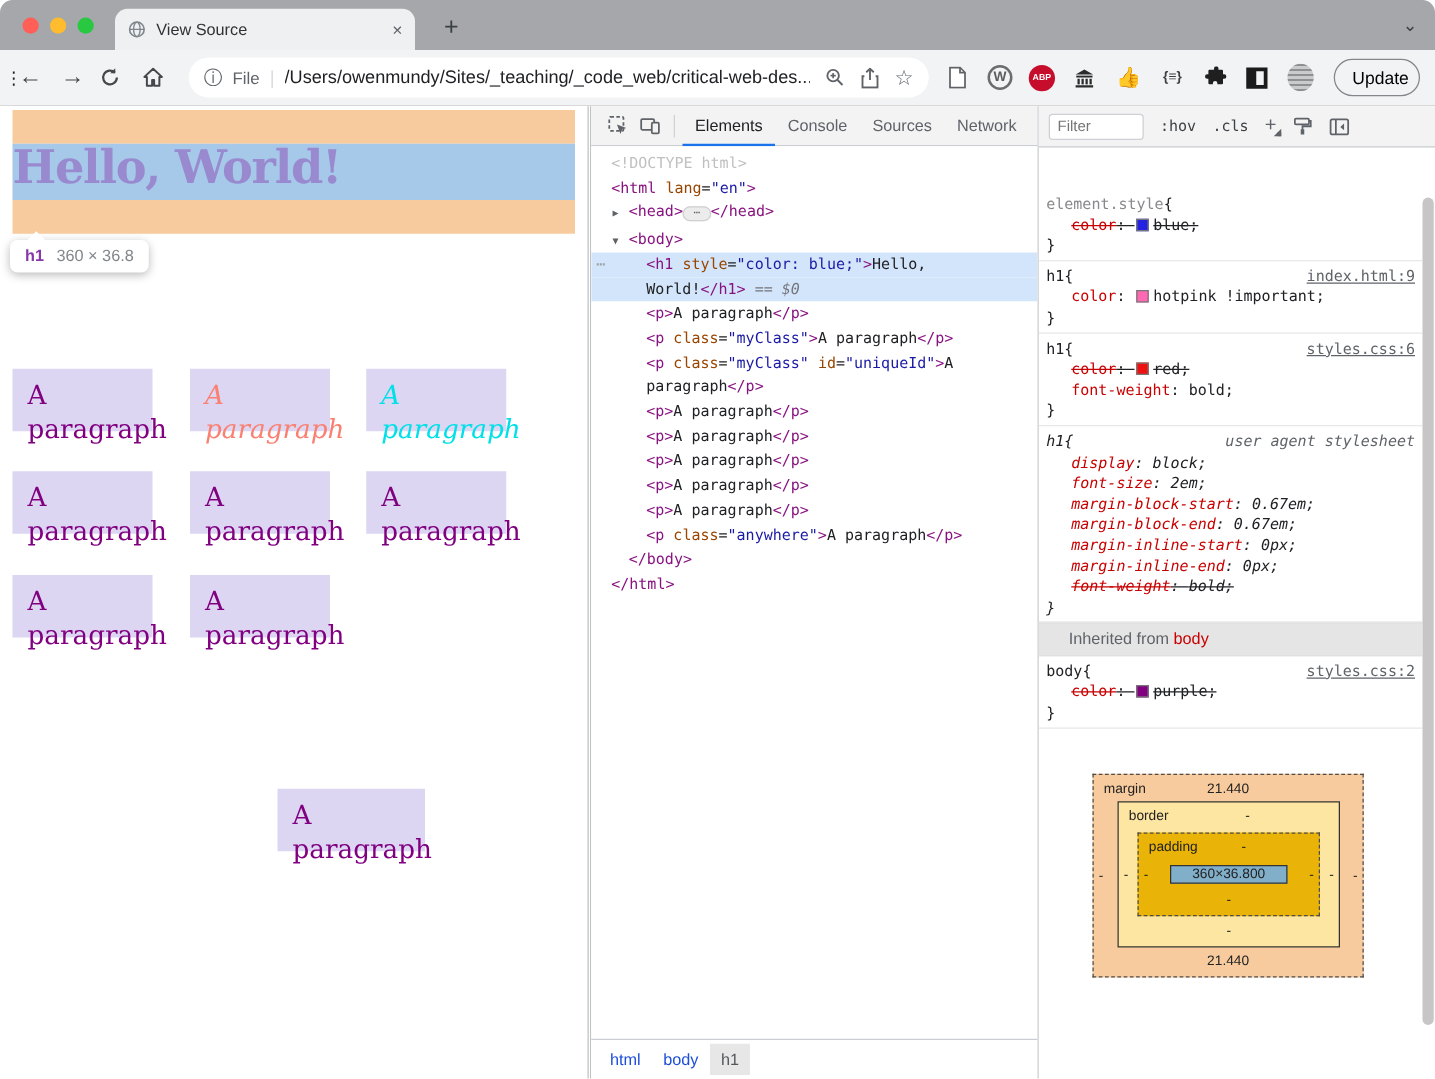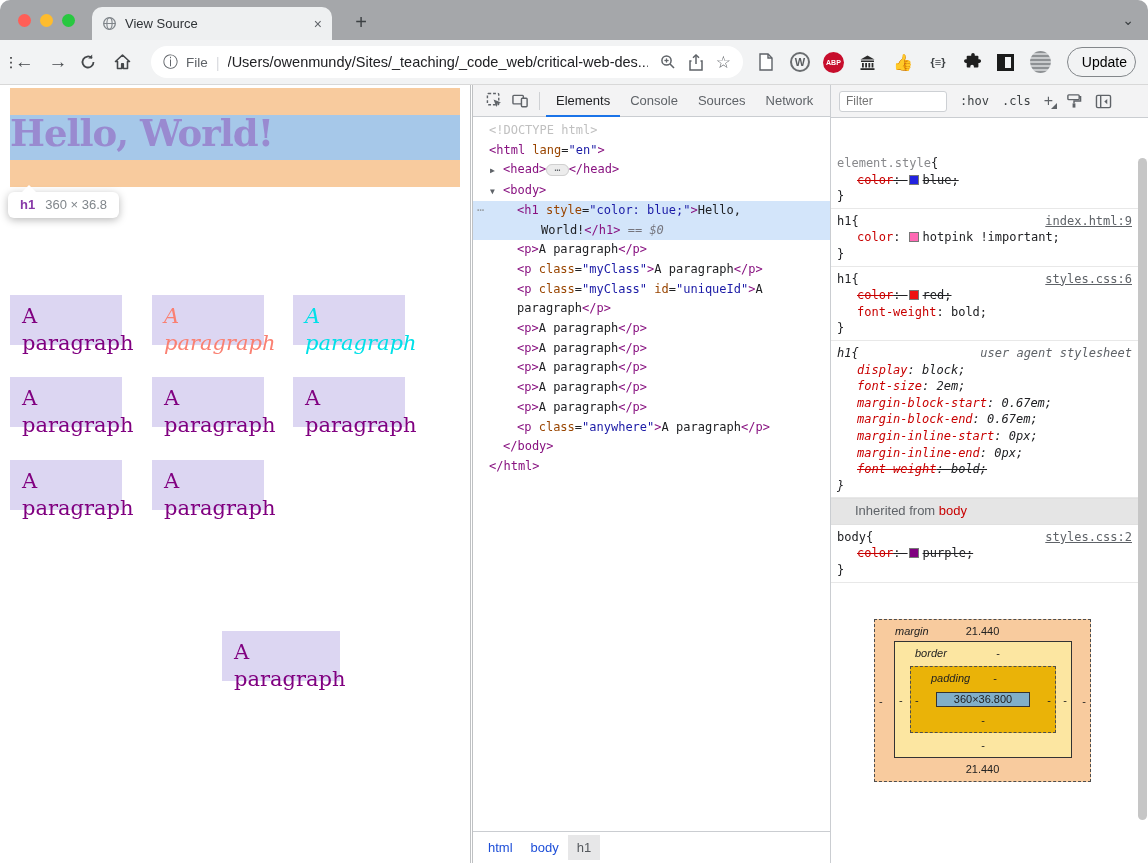--- a/index.html
+++ b/index.html
@@ -75,21 +75,21 @@
   .crumbs { position:absolute; left:0; bottom:0; right:0; height:32px; border-top:1px solid #cacdd1; background:#fff; display:flex; align-items:center; padding:0 6px; font-size:13px; }
   .crumb { color:#1d4ed8; padding:5px 9px; }
   .crumb.cur { background:#e7e7e8; color:#54585c; }
 
   
   .styles { position:absolute; left:357px; right:0; top:0; bottom:0; border-left:1px solid #cacdd1; background:#fff; }
   .sp-tabs { height:33px; background:#f3f3f4; border-bottom:1px solid #cacdd1; display:flex; align-items:center; padding-left:6px; }
   .sp-tab { height:33px; display:flex; align-items:center; padding:0 11px; font-size:13px; color:#5f6368; }
   .sp-tab.active { color:#202124; border-bottom:2px solid #1a73e8; padding-top:2px; }
   .sp-filter { height:33px; background:#f3f3f4; border-bottom:1px solid #cacdd1; display:flex; align-items:center; padding:0 8px; gap:13px; }
-  .fl-input { width:108px; height:21px; border:1px solid #cdd0d4; border-radius:3px; font-size:12px; padding:0 6px; color:#202124; background:#fff; font-family:"Liberation Sans",sans-serif; }
+  .fl-input { width:76px; height:21px; border:1px solid #cdd0d4; border-radius:3px; font-size:12px; padding:0 6px; color:#202124; background:#fff; font-family:"Liberation Sans",sans-serif; }
   .pseudo { font-family:"DejaVu Sans Mono",monospace; font-size:12px; color:#3c4043; }
   .plus { font-size:16px; color:#5f6368; position:relative; }
   .plus:after { content:""; position:absolute; right:-4px; bottom:1px; border:3px solid transparent; border-right-color:#5f6368; border-bottom-color:#5f6368; }
   .sp-body { position:absolute; left:0; right:10px; top:66px; bottom:0; overflow:hidden; font-family:"DejaVu Sans Mono",monospace; font-size:12px; line-height:16.6px; color:#202124; }
   .rule { padding:4px 6px 3px 6px; border-bottom:1px solid #e8e8e8; }
   .rule .rl { display:flex; }
   .rule .sel { color:#202124; } .rule .sel.gray { color:#88898c; }
   .rule .src { margin-left:auto; color:#5f6368; }
   .rule .src.link { text-decoration:underline; }
   .rule.ua, .rule.ua .src { font-style:italic; }
@@ -97,21 +97,21 @@
   .pn { color:#c80000; }
   .pv { color:#202124; }
   .struck .pn, .struck .pv, .struck .c-df2 { text-decoration:line-through; }
   .sw { display:inline-block; width:10px; height:10px; border:1px solid #777; margin:0 4px 0 1px; vertical-align:-1px; }
   .sec-h { background:#e5e5e5; border-bottom:1px solid #e0e0e0; border-top:1px solid #e0e0e0; padding:4px 24px; color:#5f6368; font-family:"Liberation Sans",sans-serif; font-size:13px; }
   .sec-tag { color:#c80000; }
 
   
   .bm-wrap { margin:36px 0 0 43px; position:relative; width:217px; height:163px; font-family:"Liberation Sans",sans-serif; font-size:11px; color:#222; }
   .bm { position:absolute; }
-  .bm .lab { position:absolute; left:20px; top:3px;font-style:italic; }
+  .bm .lab { position:absolute; left:8px; top:3px; }
   .bm .vt { position:absolute; top:3px; left:0; right:0; text-align:center; }
   .bm .vb { position:absolute; bottom:3px; left:0; right:0; text-align:center; }
   .bm .vl { position:absolute; left:4px; top:50%; margin-top:-7px; }
   .bm .vr { position:absolute; right:4px; top:50%; margin-top:-7px; }
   .bm-margin { inset:0; background:#f8cb9e; border:1px dashed #4d4d4d; }
   .bm-border { position:absolute; left:19px; top:21px; right:18px; bottom:23px; background:#fce6a1; border:1px solid #333; }
   .bm-padding { position:absolute; left:15px; top:24px; right:15px; bottom:24px; background:#eab308; border:1px dashed #4d4d4d; }
   .bm-content { position:absolute; left:25px; top:25px; right:25px; bottom:25px; background:#81afc9; border:1px solid #333; display:flex; align-items:center; justify-content:center; }
   .sp-scrollbar { position:absolute; right:1px; top:73px; width:9px; height:662px; background:#c6c6c6; border-radius:5px; }
 
@@ -262,21 +262,21 @@
         </span>
       </div>
 
       <div class="elements">
         <div class="domtree">
             <div class="dl" style="padding-left: 16px;"><span class="c-gr">&lt;!DOCTYPE html&gt;</span></div>
             <div class="dl" style="padding-left: 16px;"><span class="c-tg">&lt;html </span><span class="c-at">lang</span><span class="c-df">=</span><span class="c-av">"en"</span><span class="c-tg">&gt;</span></div>
             <div class="dl" style="padding-left: 30px;"><span class="arr" style="left: 17px;">▶</span><span class="c-tg">&lt;head&gt;</span><span class="c-badge"> ⋯ </span><span class="c-tg">&lt;/head&gt;</span></div>
             <div class="dl" style="padding-left: 30px;"><span class="arr" style="left: 17px;">▼</span><span class="c-tg">&lt;body&gt;</span></div>
             <div class="dl sel" style="padding-left: 44px;"><span class="dots">⋯</span><span class="c-tg">&lt;h1 </span><span class="c-at">style</span><span class="c-df">=</span><span class="c-av">"color: blue;"</span><span class="c-tg">&gt;</span><span class="c-df">Hello,</span></div>
-            <div class="dl sel" style="padding-left: 68px;"><span class="c-df">World!</span><span class="c-tg">&lt;/h1&gt;</span><span class="c-eq"> == </span><span class="c-eq">$0</span></div>
+            <div class="dl sel" style="padding-left: 44px;"><span class="c-df">World!</span><span class="c-tg">&lt;/h1&gt;</span><span class="c-eq"> == </span><span class="c-eq">$0</span></div>
             <div class="dl" style="padding-left: 44px;"><span class="c-tg">&lt;p&gt;</span><span class="c-df">A paragraph</span><span class="c-tg">&lt;/p&gt;</span></div>
             <div class="dl" style="padding-left: 44px;"><span class="c-tg">&lt;p </span><span class="c-at">class</span><span class="c-df">=</span><span class="c-av">"myClass"</span><span class="c-tg">&gt;</span><span class="c-df">A paragraph</span><span class="c-tg">&lt;/p&gt;</span></div>
             <div class="dl" style="padding-left: 44px;"><span class="c-tg">&lt;p </span><span class="c-at">class</span><span class="c-df">=</span><span class="c-av">"myClass"</span><span class="c-df"> </span><span class="c-at">id</span><span class="c-df">=</span><span class="c-av">"uniqueId"</span><span class="c-tg">&gt;</span><span class="c-df">A</span></div>
             <div class="dl" style="padding-left: 44px;"><span class="c-df">paragraph</span><span class="c-tg">&lt;/p&gt;</span></div>
             <div class="dl" style="padding-left: 44px;"><span class="c-tg">&lt;p&gt;</span><span class="c-df">A paragraph</span><span class="c-tg">&lt;/p&gt;</span></div>
             <div class="dl" style="padding-left: 44px;"><span class="c-tg">&lt;p&gt;</span><span class="c-df">A paragraph</span><span class="c-tg">&lt;/p&gt;</span></div>
             <div class="dl" style="padding-left: 44px;"><span class="c-tg">&lt;p&gt;</span><span class="c-df">A paragraph</span><span class="c-tg">&lt;/p&gt;</span></div>
             <div class="dl" style="padding-left: 44px;"><span class="c-tg">&lt;p&gt;</span><span class="c-df">A paragraph</span><span class="c-tg">&lt;/p&gt;</span></div>
             <div class="dl" style="padding-left: 44px;"><span class="c-tg">&lt;p&gt;</span><span class="c-df">A paragraph</span><span class="c-tg">&lt;/p&gt;</span></div>
             <div class="dl" style="padding-left: 44px;"><span class="c-tg">&lt;p </span><span class="c-at">class</span><span class="c-df">=</span><span class="c-av">"anywhere"</span><span class="c-tg">&gt;</span><span class="c-df">A paragraph</span><span class="c-tg">&lt;/p&gt;</span></div>

